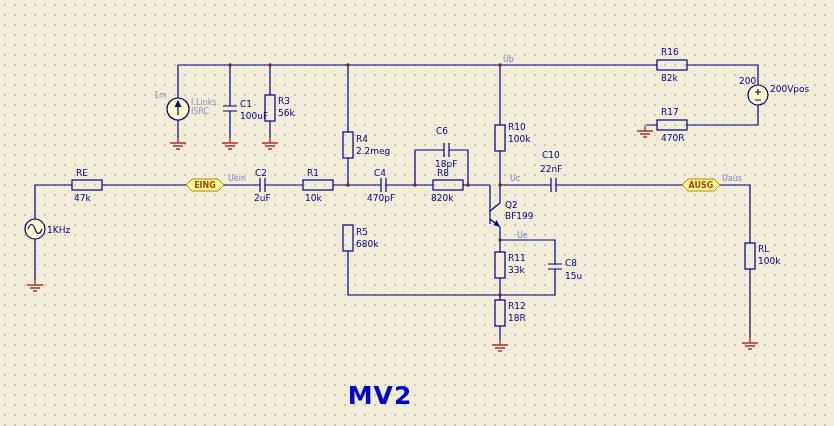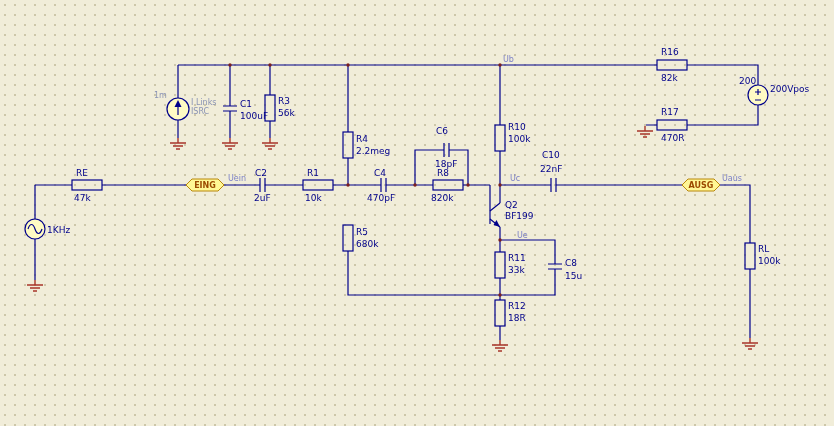--- a/index.html
+++ b/index.html
@@ -250,13 +250,14 @@
   <g>
     <text class="net" x="503" y="62">Ub</text>
     <text class="net" x="228" y="181">Uein</text>
     <text class="net" x="510" y="181">Uc</text>
     <text class="net" x="517" y="238">Ue</text>
     <text class="net" x="722" y="181">Uaus</text>
   </g>
 
 </svg>
 
+<div id="title">MV2</div>
 </div>
 
 </body></html>

